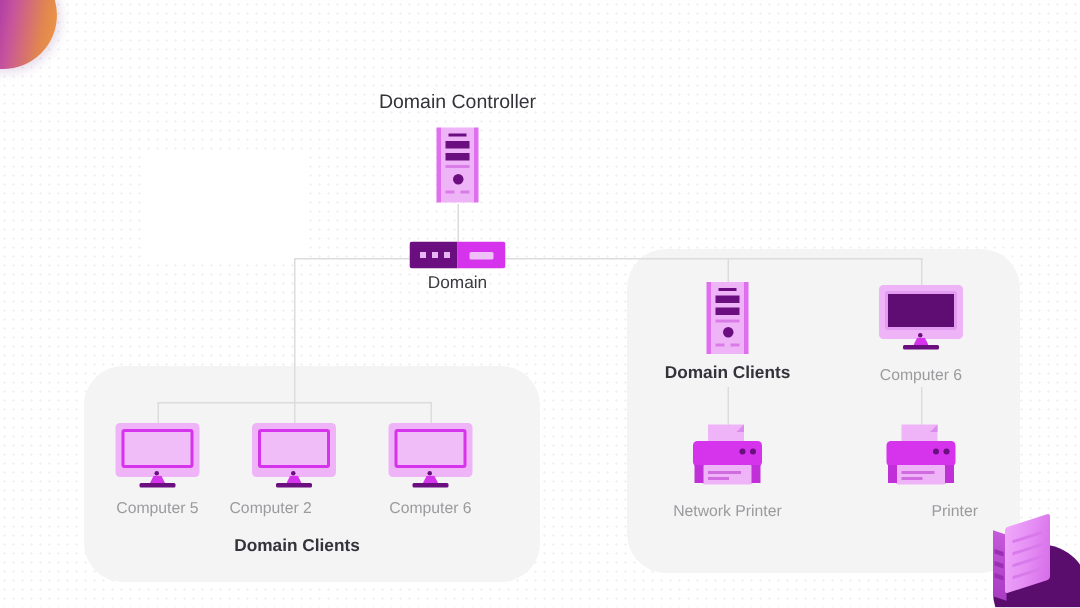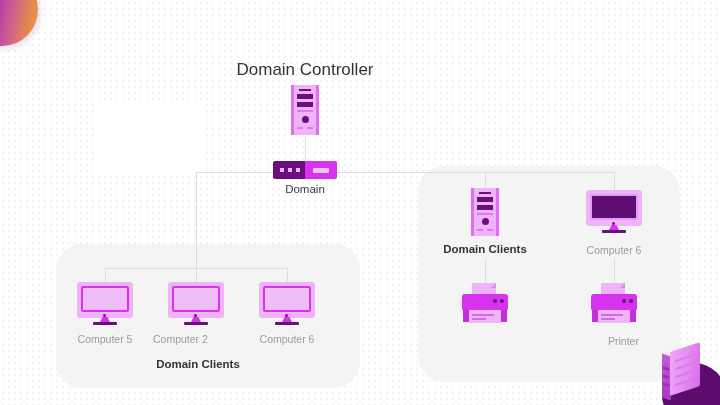--- a/index.html
+++ b/index.html
@@ -35,21 +35,21 @@
   #group-left{left:56px;top:244px;width:304px;height:144px;}
   #group-right{left:418px;top:166px;width:262px;height:216px;}
   
   .ln{position:absolute;background:#dcdcdc;}
   .lnv{width:1px;}
   .lnh{height:1px;}
   
   .node{position:absolute;text-align:center;}
   .label{font-size:10.5px;color:#9b9b9e;white-space:nowrap;}
   .label.dark{color:#333339;font-weight:bold;font-size:11.5px;}
-  .label.switch{color:#333339;font-size:17px;}
+  .label.switch{color:#333339;font-size:13px;}
   .cap-title{position:absolute;font-size:11.5px;color:#3a3a40;white-space:nowrap;}
   
   .tower{position:relative;display:inline-block;}
   .tower .side{position:absolute;top:0;width:3px;height:100%;background:#e06ff0;}
   .tower .side.l{left:0;} .tower .side.r{right:0;}
   .tower .body{position:absolute;left:3px;right:3px;top:0;bottom:0;background:#efb4f7;}
   .tower .bar{position:absolute;background:#6b0f80;}
   .tower .bar.lite{background:#d97ce8;}
   .tower .knob{position:absolute;border-radius:50%;background:#6b0f80;}
   
@@ -201,34 +201,35 @@
     <div class="fold" style="right:15px;top:0;border-width:0 0 5px 5px;border-color:transparent transparent #d98ceb transparent;"></div>
     <div class="body" style="left:3px;top:11px;width:46px;height:17px;"></div>
     <div class="led" style="left:34px;top:16px;width:4px;height:4px;"></div>
     <div class="led" style="left:41px;top:16px;width:4px;height:4px;"></div>
     <div class="tray" style="left:9px;top:27px;width:34px;height:13px;"></div>
     <div class="line" style="left:13px;top:31px;width:22px;height:2px;"></div>
     <div class="line" style="left:13px;top:35px;width:14px;height:2px;"></div>
     <div class="foot" style="left:4px;top:27px;width:6px;height:12px;"></div>
     <div class="foot" style="right:4px;top:27px;width:6px;height:12px;"></div>
   </div>
+  <div class="label" style="position:absolute;left:428px;top:335px;width:114px;text-align:center;">Network Printer</div>
 
   <div class="prn" style="position:absolute;left:588px;top:283px;width:52px;height:46px;">
     <div class="paper" style="left:13px;top:0;width:24px;height:12px;"></div>
     <div class="fold" style="right:15px;top:0;border-width:0 0 5px 5px;border-color:transparent transparent #d98ceb transparent;"></div>
     <div class="body" style="left:3px;top:11px;width:46px;height:17px;"></div>
     <div class="led" style="left:34px;top:16px;width:4px;height:4px;"></div>
     <div class="led" style="left:41px;top:16px;width:4px;height:4px;"></div>
     <div class="tray" style="left:9px;top:27px;width:34px;height:13px;"></div>
     <div class="line" style="left:13px;top:31px;width:22px;height:2px;"></div>
     <div class="line" style="left:13px;top:35px;width:14px;height:2px;"></div>
     <div class="foot" style="left:4px;top:27px;width:6px;height:12px;"></div>
     <div class="foot" style="right:4px;top:27px;width:6px;height:12px;"></div>
   </div>
-  <div class="label" style="position:absolute;left:608px;top:335px;width:76px;text-align:left;">Printer</div>
+  <div class="label" style="position:absolute;left:576px;top:335px;width:76px;text-align:right;">Printer</div>
 
   <div class="rack-wrap">
     <div class="rack-circle"></div>
     <div class="rack-side"></div>
     <div class="rack-box"></div>
     <div class="rack-slot" style="top:18px;"></div>
     <div class="rack-slot" style="top:26px;"></div>
     <div class="rack-slot" style="top:34px;"></div>
     <div class="rack-slot" style="top:42px;"></div>
     <div class="rack-vent" style="top:28px;"></div>

